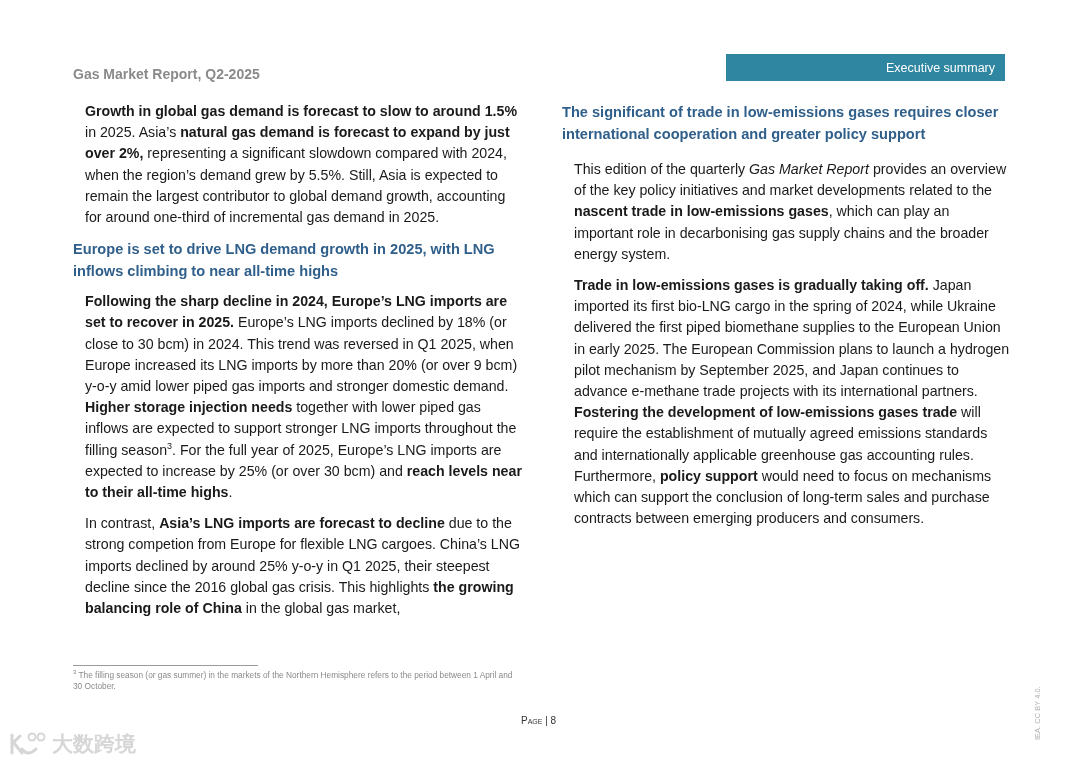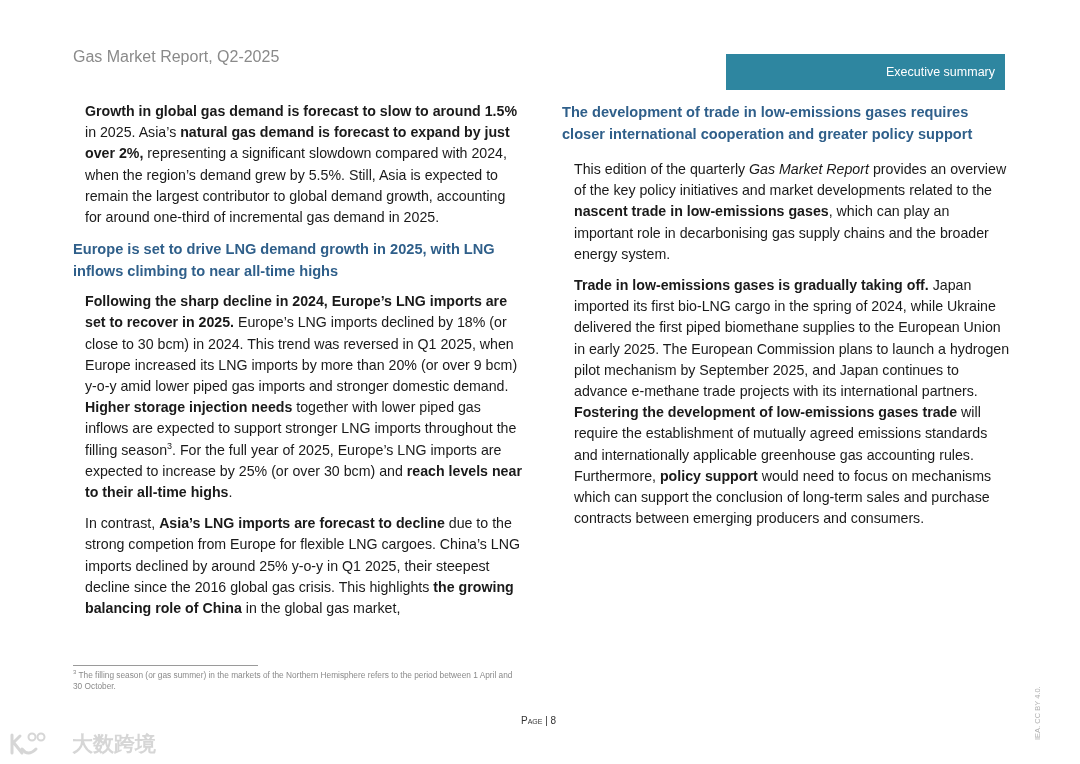--- a/index.html
+++ b/index.html
@@ -1,24 +1,24 @@
 <!DOCTYPE html>
 <html><head>
 <meta charset="utf-8">
 <style>
   html, body { margin:0; padding:0; }
   body {
     width:1080px; height:764px; background:#ffffff; position:relative; overflow:hidden;
     font-family:"Liberation Sans", sans-serif; color:#1a1a1a;
   }
   .running-head {
-    position:absolute; left:73px; top:48px; font-size:16px; color:#8a8a8a;
+    position:absolute; left:73px; top:66px; font-size:14px; color:#8a8a8a;font-weight:bold;
   }
   .section-tab {
-    position:absolute; left:726px; top:54px; width:279px; height:36px;
+    position:absolute; left:726px; top:54px; width:279px; height:27px;
     background:#2e86a0; color:#ffffff; font-size:12.5px;
     display:flex; align-items:center; justify-content:flex-end; padding-right:10px; box-sizing:border-box;
   }
   .col {
     position:absolute; top:101px; width:452px;
     font-size:14.2px; line-height:21.2px;
   }
   .col.left { left:73px; }
   .col.right { left:562px; width:450px; }
   .col p { margin:0 0 10px 12px; }
@@ -36,21 +36,21 @@
   }
   .page-num {
     position:absolute; left:521px; top:715px; font-size:10px; color:#333;text-align:center;
   }
   .page-num .sc { font-variant:small-caps; }
   .license {
     position:absolute; left:1033px; top:740px; transform:rotate(-90deg); transform-origin:left top;
     font-size:7.5px; color:#b0b0b0; white-space:nowrap;
   }
   .watermark {
-    position:absolute; left:8px; top:730px; display:flex; align-items:center; gap:20px;
+    position:absolute; left:8px; top:730px; display:flex; align-items:center; gap:0;
     color:#d6d6d6; font-size:21px; font-weight:bold;
   }
   .watermark svg { display:block; }
 </style>
 </head>
 <body>
 
 <div class="running-head">Gas Market Report, Q2-2025</div>
 <div class="section-tab">
   <span>Executive summary</span>
@@ -63,21 +63,21 @@
   <h2>Europe is set to drive LNG demand growth in 2025, with LNG inflows climbing to near all-time highs</h2>
   <p>
     <b>Following the sharp decline in 2024, Europe’s LNG imports are set to recover in 2025.</b><span> Europe’s LNG imports declined by 18% (or close to 30 bcm) in 2024. This trend was reversed in Q1 2025, when Europe increased its LNG imports by more than 20% (or over 9 bcm) y-o-y amid lower piped gas imports and stronger domestic demand. </span><b>Higher storage injection needs</b><span> together with lower piped gas inflows are expected to support stronger LNG imports throughout the filling season</span><sup>3</sup><span>. For the full year of 2025, Europe’s LNG imports are expected to increase by 25% (or over 30 bcm) and </span><b>reach levels near to their all-time highs</b><span>.</span>
   </p>
   <p>
     <span>In contrast, </span><b>Asia’s LNG imports are forecast to decline</b><span> due to the strong competion from Europe for flexible LNG cargoes. China’s LNG imports declined by around 25% y-o-y in Q1 2025, their steepest decline since the 2016 global gas crisis. This highlights </span><b>the growing balancing role of China</b><span> in the global gas market,</span>
   </p>
 </div>
 
 <div class="col right">
-  <h2 style="margin-bottom:14px;">The development of trade in low-emissions gases requires closer international cooperation and greater policy support</h2>
+  <h2 style="margin-bottom:14px;">The significant of trade in low-emissions gases requires closer international cooperation and greater policy support</h2>
   <p>
     <span>This edition of the quarterly </span><i>Gas Market Report</i><span> provides an overview of the key policy initiatives and market developments related to the </span><b>nascent trade in low-emissions gases</b><span>, which can play an important role in decarbonising gas supply chains and the broader energy system.</span>
   </p>
   <p>
     <b>Trade in low-emissions gases is gradually taking off.</b><span> Japan imported its first bio-LNG cargo in the spring of 2024, while Ukraine delivered the first piped biomethane supplies to the European Union in early 2025. The European Commission plans to launch a hydrogen pilot mechanism by September 2025, and Japan continues to advance e-methane trade projects with its international partners. </span><b>Fostering the development of low-emissions gases trade</b><span> will require the establishment of mutually agreed emissions standards and internationally applicable greenhouse gas accounting rules. Furthermore, </span><b>policy support</b><span> would need to focus on mechanisms which can support the conclusion of long-term sales and purchase contracts between emerging producers and consumers.</span>
   </p>
 </div>
 
 <div class="fn-rule"></div>
 <div class="footnote">

